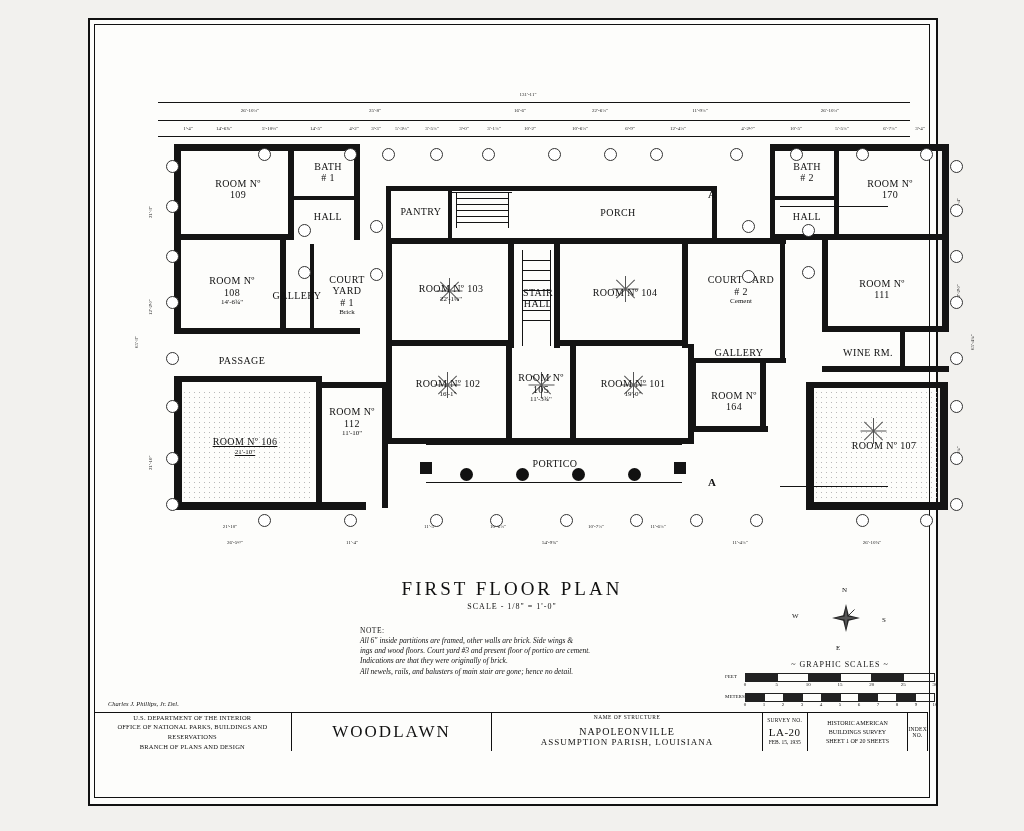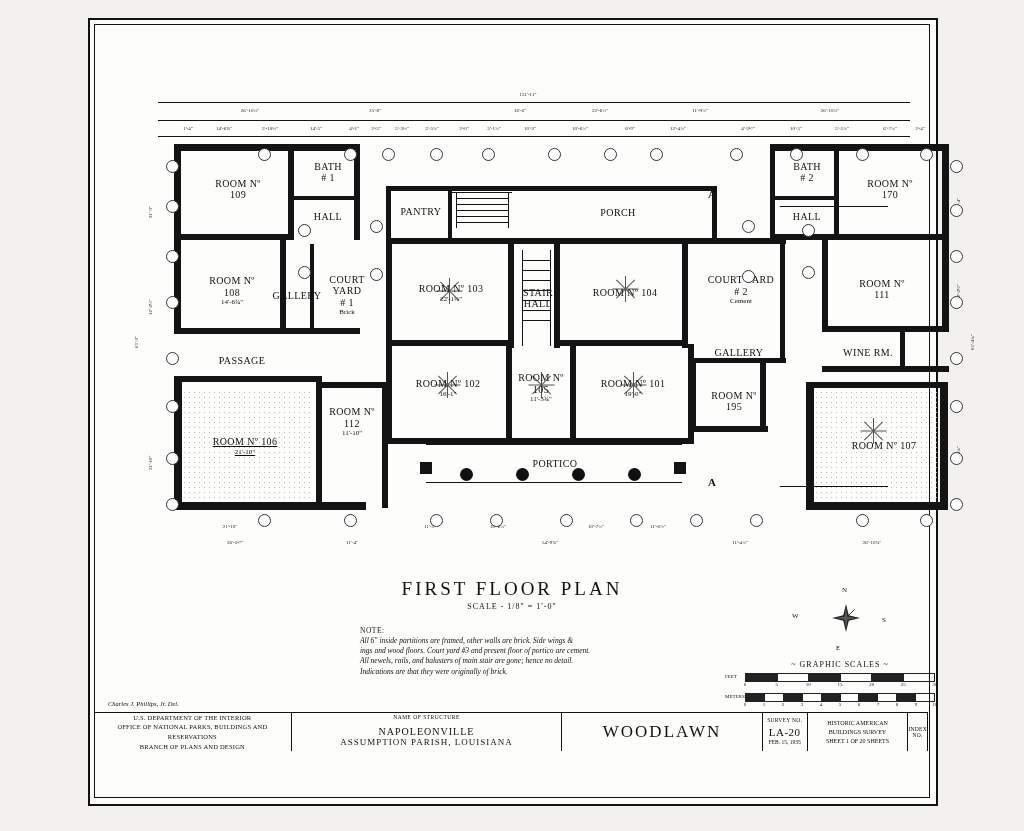--- a/index.html
+++ b/index.html
@@ -267,21 +267,21 @@
           <div class="rlabel">ROOM Nº</div>
           <div class="rlabel">105</div>
           <div class="rsmall">11'-3¾"</div>
         </div>
         <div class="room" style="left: 448px; top: 252px; width: 110px; height: 72px;">
           <div class="rlabel">ROOM Nº 101</div>
           <div class="rsmall">19'-0"</div>
         </div>
         <div class="room" style="left: 576px; top: 272px; width: 56px; height: 58px;">
           <div class="rlabel">ROOM Nº</div>
-          <div class="rlabel">195</div>
+          <div class="rlabel">164</div>
         </div>
         <div class="room" style="left: 300px; top: 344px; width: 250px; height: 40px;">
           <div class="rlabel">PORTICO</div>
         </div>
         <div class="room" style="left: 652px; top: 50px; width: 50px; height: 44px;">
           <div class="rlabel">BATH</div>
           <div class="rlabel"># 2</div>
         </div>
         <div class="room" style="left: 652px; top: 104px; width: 50px; height: 26px;">
           <div class="rlabel">HALL</div>
@@ -402,22 +402,22 @@
   <div id="planTitle">
     <div class="t1">FIRST FLOOR PLAN</div>
     <div class="t2">SCALE - 1/8" = 1'-0"</div>
   </div>
 
   <div id="note">
     <span class="hd">NOTE:</span>
     <div id="noteLines">
         <div>All 6" inside partitions are framed, other walls are brick. Side wings &amp;</div>
         <div>ings and wood floors. Court yard #3 and present floor of portico are cement.</div>
+        <div>Indications are that they were originally of brick.</div>
         <div>All newels, rails, and balusters of main stair are gone; hence no detail.</div>
-        <div>Indications are that they were originally of brick.</div>
       </div>
   </div>
 
   <div id="compass">
     <div class="pt" style="left:52px;top:0px;">N</div>
     <div class="pt" style="left:92px;top:30px;">S</div>
     <div class="pt" style="left:2px;top:26px;">W</div>
     <div class="pt" style="left:46px;top:58px;">E</div>
     <svg class="rose" viewBox="0 0 40 40">
       <polygon points="20,0 24,16 40,20 24,24 20,40 16,24 0,20 16,16" fill="#222"></polygon>
@@ -481,26 +481,26 @@
   <div id="delineator">Charles J. Phillips, Jr. Del.</div>
 
   <div id="titleblock">
     <div class="cell tb-dept">
       <div id="deptLines">
           <div>U.S. DEPARTMENT OF THE INTERIOR</div>
           <div>OFFICE OF NATIONAL PARKS, BUILDINGS AND RESERVATIONS</div>
           <div>BRANCH OF PLANS AND DESIGN</div>
         </div>
     </div>
+    <div class="cell tb-name">WOODLAWN</div>
     <div class="cell tb-struct">
       <span class="cap">NAME OF STRUCTURE</span>
       <span class="l1">NAPOLEONVILLE</span>
       <span class="l2">ASSUMPTION PARISH, LOUISIANA</span>
     </div>
-    <div class="cell tb-name">WOODLAWN</div>
     <div class="cell tb-survey">
       <span class="cap-small">SURVEY NO.</span>
       <span class="big">LA-20</span>
       <span>FEB. 15, 1935</span>
     </div>
     <div class="cell tb-habs">
       <div id="habsLines">
           <div>HISTORIC AMERICAN</div>
           <div>BUILDINGS SURVEY</div>
           <div>SHEET 1 OF 20 SHEETS</div>

